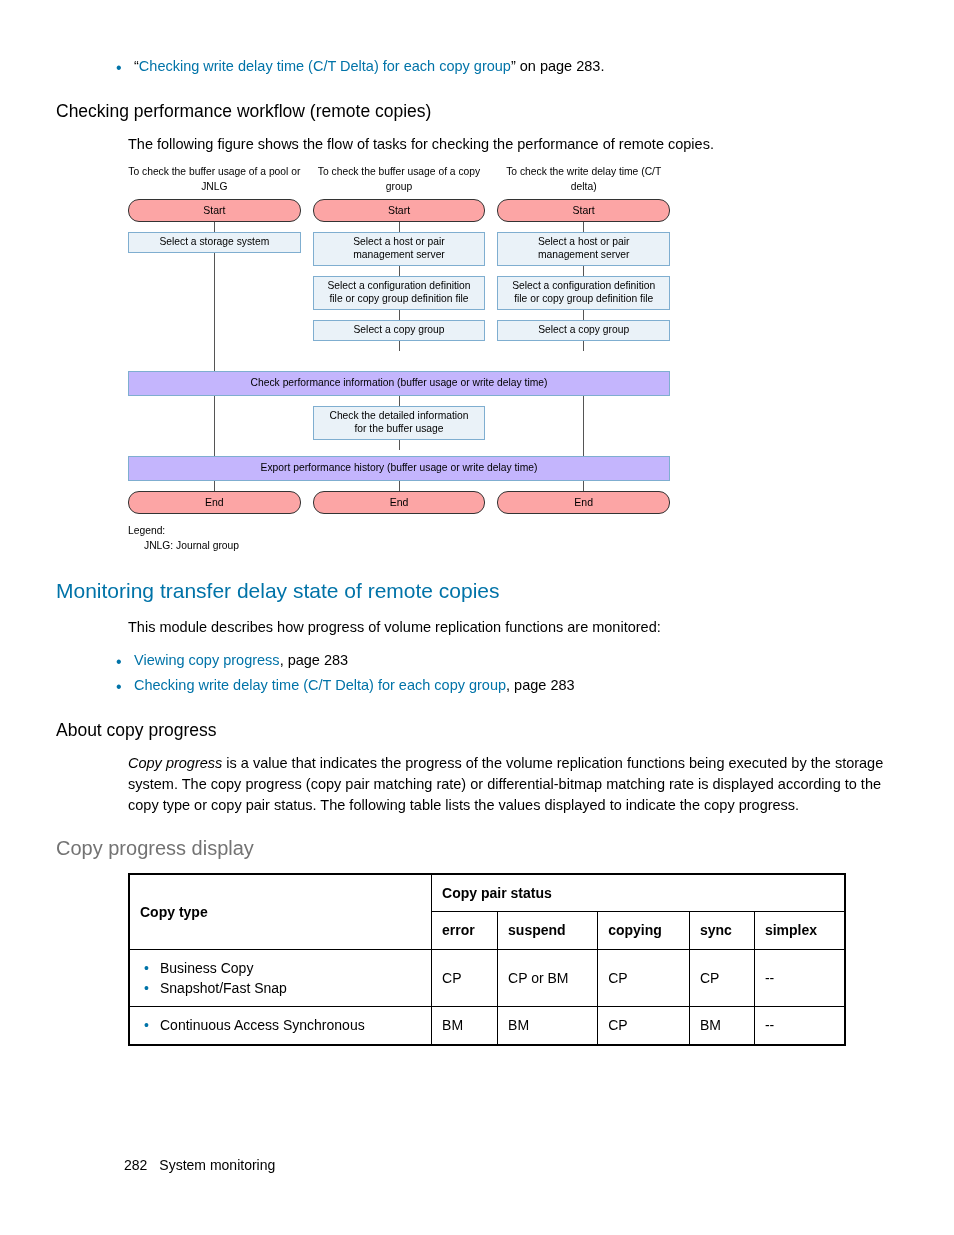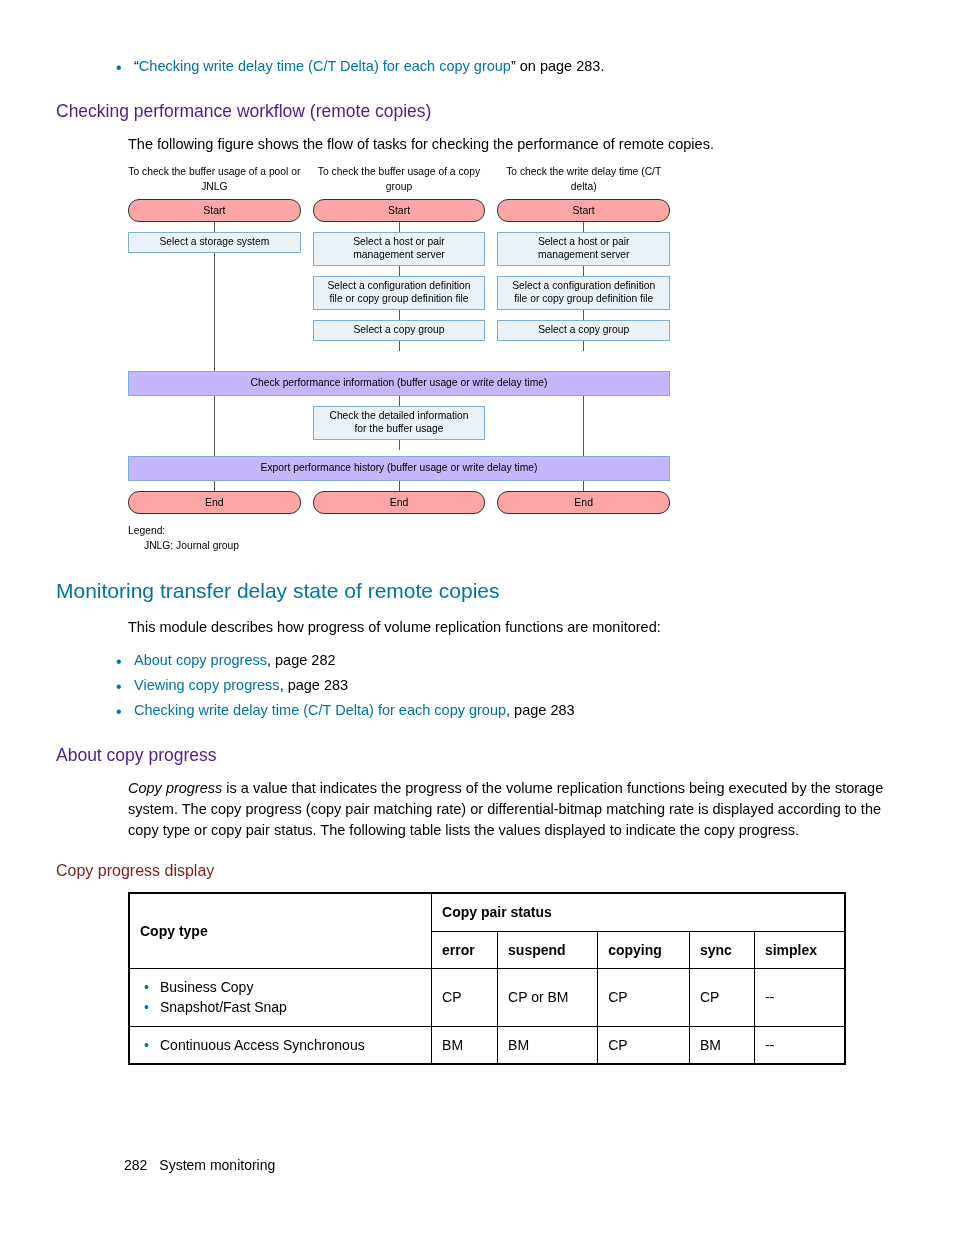--- a/index.html
+++ b/index.html
@@ -12,22 +12,22 @@
     font-size: 14.5px;
     line-height: 1.45;
     padding: 54px 56px 30px 56px;
     position: relative;
   }
   .link { color: #0073a8; }
   .bullets { list-style: none; padding-left: 78px; margin-bottom: 14px; }
   .bullets li { position: relative; padding: 2px 0; }
   .bullets li::before { content: "•"; position: absolute; left: -18px; color: #0073a8; font-size: 16px; }
   .h2 { font-size: 21px; font-weight: 400; color: #0073a8; margin: 22px 0 10px 0; }
-  .h3 { font-size: 17.5px; font-weight: 400; color: #4c1d95; margin: 20px 0 10px 0; }
-  .h4 { font-size: 16px; font-weight: 400; color: #7f1d1d; margin: 18px 0 10px 0; }
+  .h3 { font-size: 17.5px; font-weight: 400; color: #000000; margin: 20px 0 10px 0; }
+  .h4 { font-size: 20px; font-weight: 400; color: #737373; margin: 18px 0 10px 0; }
   .para { padding-left: 72px; padding-right: 8px; margin-bottom: 10px; }
   .flowchart {
     width: 542px;
     margin: 8px 0 10px 72px;
     position: relative;
     font-family: Arial, sans-serif;
   }
   .fc-row { display: flex; gap: 12px; }
   .fc-col { flex: 1; display: flex; flex-direction: column; align-items: center; }
   .fc-head { font-size: 10.3px; text-align: center; min-height: 28px; display: flex; align-items: flex-end; justify-content: center; margin-bottom: 4px; }
@@ -171,21 +171,20 @@
 
   <div class="legend">
     <div>Legend:</div>
     <div class="legend-line">JNLG: Journal group</div>
   </div>
 </div>
 
 <div class="h2">Monitoring transfer delay state of remote copies</div>
 <p class="para">This module describes how progress of volume replication functions are monitored:</p>
 <ul class="bullets">
-  <li><span class="link">About copy progress</span><span>, page 282</span></li>
   <li><span class="link">Viewing copy progress</span><span>, page 283</span></li>
   <li><span class="link">Checking write delay time (C/T Delta) for each copy group</span><span>, page 283</span></li>
 </ul>
 
 <div class="h3">About copy progress</div>
 <p class="para"><i>Copy progress</i><span> is a value that indicates the progress of the volume replication functions being executed by the storage system. The copy progress (copy pair matching rate) or differential-bitmap matching rate is displayed according to the copy type or copy pair status. The following table lists the values displayed to indicate the copy progress.</span></p>
 
 <div class="h4">Copy progress display</div>
 
 <table class="cptable">

